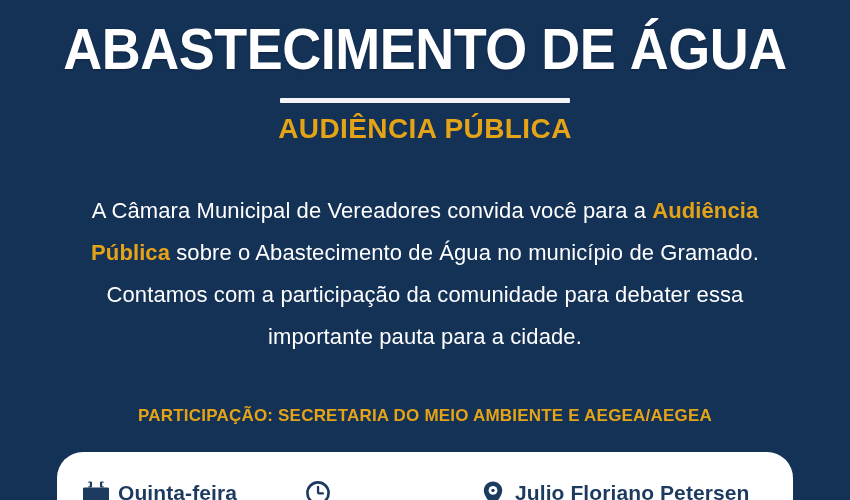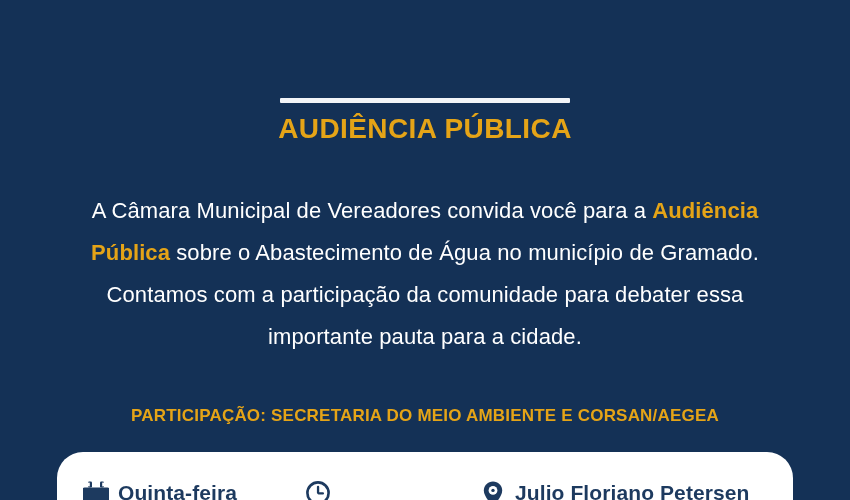--- a/index.html
+++ b/index.html
@@ -159,33 +159,36 @@
     font-size: 21px;
     line-height: 24px;
     letter-spacing: 0.1px;
   }
 </style>
 </head>
 <body>
 
 <div id="poster">
 
+  <div class="title-wrap">
+    <span class="poster-title">ABASTECIMENTO DE ÁGUA</span>
+  </div>
 
   <div class="title-rule"></div>
 
   <div class="subtitle-wrap">
     <span class="poster-subtitle">AUDIÊNCIA PÚBLICA</span>
   </div>
 
   <div class="body-wrap">
     <p class="body-text"><span>A Câmara Municipal de Vereadores convida você para a </span><span class="hl">Audiência Pública</span><span> sobre o Abastecimento de Água no município de Gramado. Contamos com a participação da comunidade para debater essa importante pauta para a cidade.</span></p>
   </div>
 
   <div class="participation-wrap">
-    <span class="participation-text">PARTICIPAÇÃO: SECRETARIA DO MEIO AMBIENTE E CORSAN/AEGEA</span>
+    <span class="participation-text">PARTICIPAÇÃO: SECRETARIA DO MEIO AMBIENTE E AEGEA/AEGEA</span>
   </div>
 
   <div class="info-card">
     <div class="info-row">
 
       <div class="info-item date">
         <span class="info-icon">
           <svg viewBox="0 0 26 26" xmlns="http://www.w3.org/2000/svg" aria-hidden="true">
             <rect x="5" y="1.5" width="4" height="6" rx="1.2" fill="currentColor"></rect>
             <rect x="17" y="1.5" width="4" height="6" rx="1.2" fill="currentColor"></rect>

